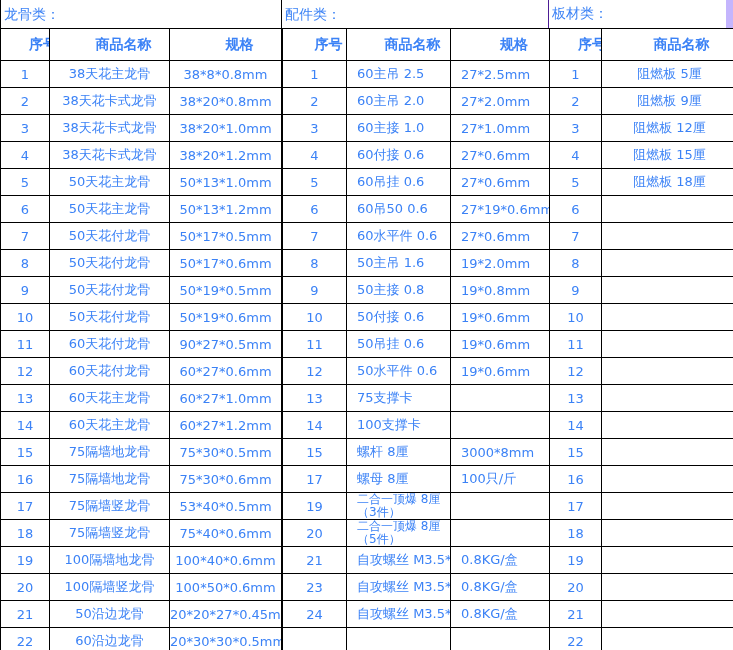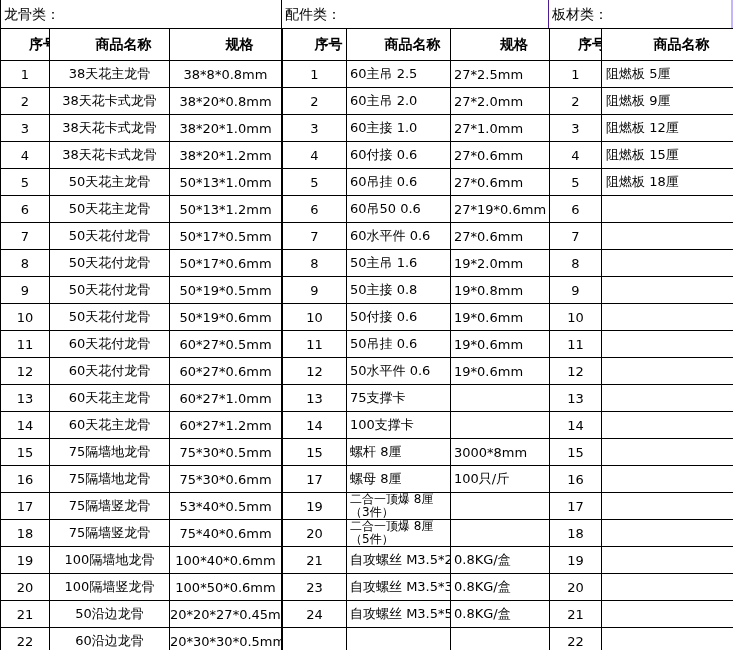--- a/index.html
+++ b/index.html
@@ -1,53 +1,53 @@
 <!DOCTYPE html>
 <html><head>
 <meta charset="utf-8">
 <style>
   html,body{margin:0;padding:0;background:#fff;}
   .sheet{
     position:relative;
     width:733px;height:650px;
-    background:#fff;color:#000000;
+    background:#fff;color:#3b82f6;
     font-family:"DejaVu Sans",sans-serif;
     overflow:hidden;
   }
   .section{position:absolute;top:0;box-sizing:border-box;}
   .sec-a{left:0;width:282px;}
   .sec-b{left:282px;width:267px;}
   .sec-c{left:549px;width:184px;}
   .section-title{
     height:28px;box-sizing:border-box;
     display:flex;align-items:center;
     padding-left:3px;
     font-size:14px;line-height:14px;
     white-space:nowrap;
   }
   .sec-a .section-title{border-left:1px solid #000;border-right:1px solid #000;}
   .sec-b .section-title{border-right:1px solid #4c1d95;}
-  .sec-c .section-title{border-right:2px solid #c4b5fd;}
+  .sec-c .section-title{border-right:7px solid #c4b5fd;font-family:Liberation Mono, monospace;}
   table{
     border-collapse:collapse;table-layout:fixed;
     width:100%;height:622px;
   }
   th,td{
     border:1px solid #000;
     padding:0;margin:0;
     overflow:hidden;
     vertical-align:middle;
     white-space:nowrap;
   }
   th{font-size:14px;font-weight:bold;height:31px;text-align:center;padding-left:28px;}
   td{font-size:13px;height:26px;}
   td.c-no{text-align:center;}
   .sec-a td{text-align:center;}
-  .sec-b td.c-name,.sec-b td.c-spec{text-align:left;padding-left:3px;}
-  .sec-c td.c-name{text-align:left;padding-left:4px;}
+  .sec-b td.c-name,.sec-b td.c-spec{text-align:left;padding-left:10px;}
+  .sec-c td.c-name{text-align:center;padding-left:4px;}
   td.two-line{font-size:12px;line-height:13px;}
   td.two-line div{height:13px;overflow:hidden;}
   
   .sec-a col.w-no{width:49px;}  .sec-a col.w-name{width:120px;} .sec-a col.w-spec{width:112px;}
   .sec-b col.w-no{width:64px;}  .sec-b col.w-name{width:104px;} .sec-b col.w-spec{width:99px;}
   .sec-c col.w-no{width:52px;}  .sec-c col.w-name{width:132px;}
 </style>
 </head>
 <body>
 
@@ -115,21 +115,21 @@
             <td class="c-spec">50*19*0.5mm</td>
           </tr>
           <tr>
             <td class="c-no">10</td>
             <td class="c-name">50天花付龙骨</td>
             <td class="c-spec">50*19*0.6mm</td>
           </tr>
           <tr>
             <td class="c-no">11</td>
             <td class="c-name">60天花付龙骨</td>
-            <td class="c-spec">60*27*0.5mm</td>
+            <td class="c-spec">90*27*0.5mm</td>
           </tr>
           <tr>
             <td class="c-no">12</td>
             <td class="c-name">60天花付龙骨</td>
             <td class="c-spec">60*27*0.6mm</td>
           </tr>
           <tr>
             <td class="c-no">13</td>
             <td class="c-name">60天花主龙骨</td>
             <td class="c-spec">60*27*1.0mm</td>

